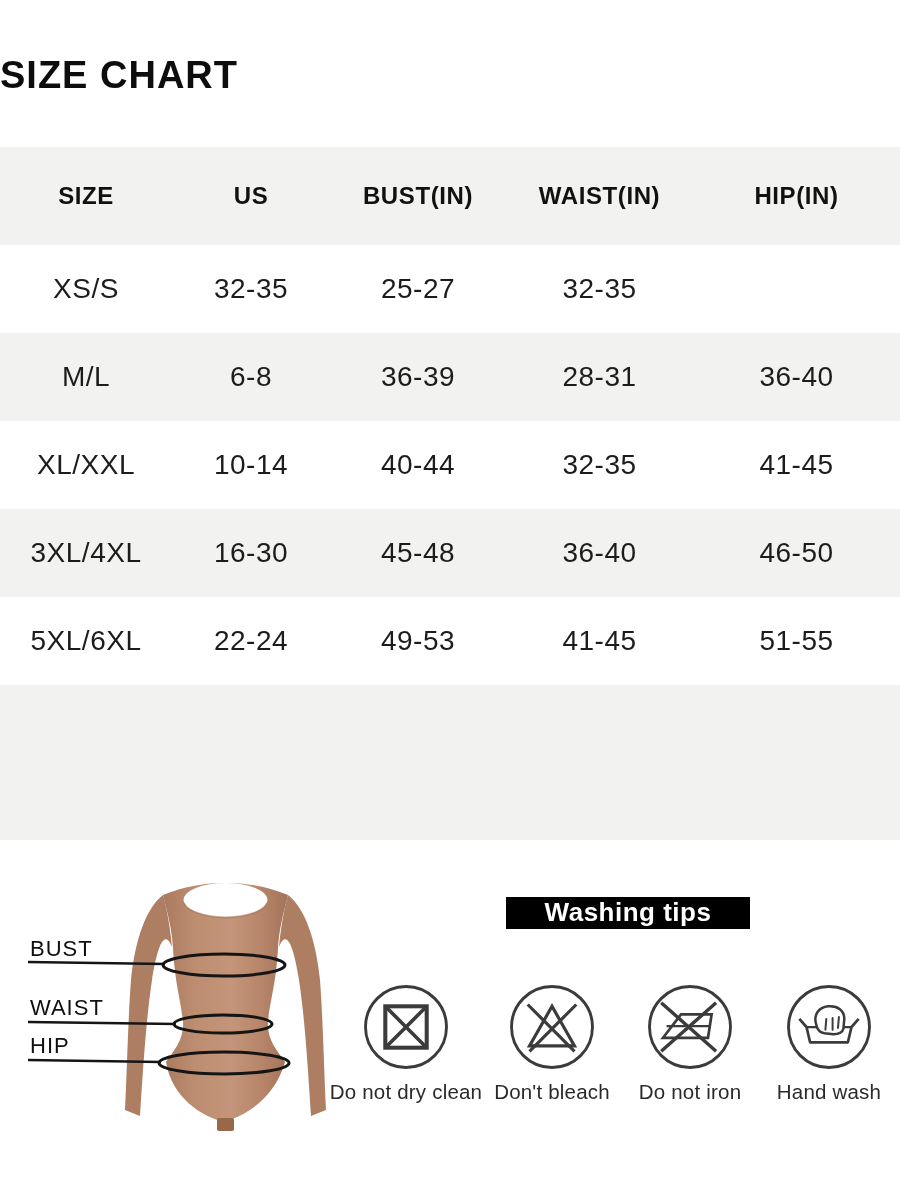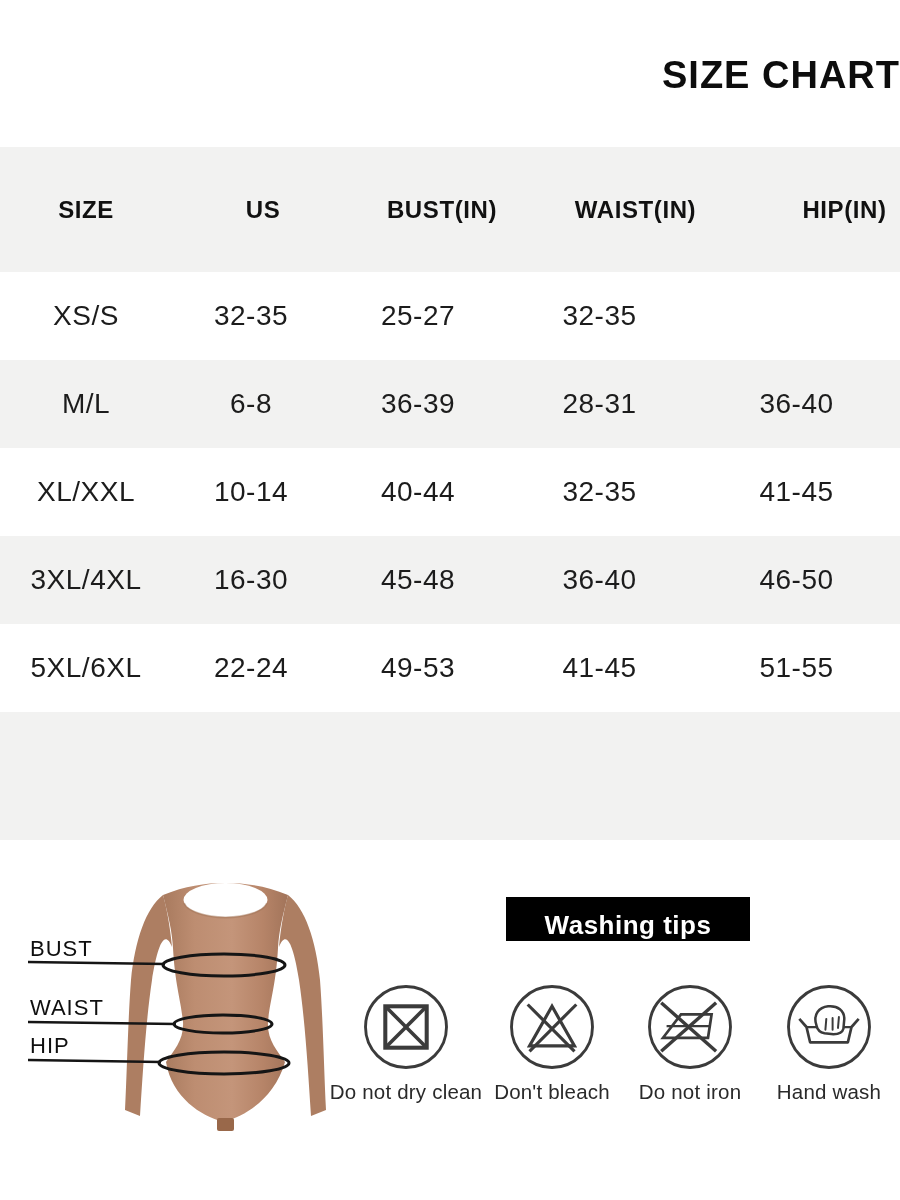--- a/index.html
+++ b/index.html
@@ -2,47 +2,47 @@
 <html><head>
 <meta charset="utf-8">
 <style>
   * { margin:0; padding:0; box-sizing:border-box; }
   html,body { background:#ffffff; }
   .page {
     position:relative; width:900px; height:1200px; background:#ffffff;
     font-family:"Liberation Sans", sans-serif; overflow:hidden; margin:0 auto;
   }
   .title {
-    position:absolute; top:54px; left:0; width:900px; text-align:right;
+    position:absolute; top:54px; left:0; width:900px; text-align:left;
     font-size:38px; font-weight:700; color:#0d0d0d; letter-spacing:1px;
   }
   
   .size-table {
     position:absolute; top:147px; left:0; width:900px; height:693px;
     background:#f2f2f1;
   }
   .t-row {
     display:grid; grid-template-columns:172px 158px 176px 187px 207px;
     height:88px; align-items:center;
   }
-  .t-row.header { height:125px;gap:12px; }
+  .t-row.header { height:98px; }
   .t-row.white { background:#ffffff; }
   .t-cell {
     text-align:center; font-size:28px; font-weight:400; color:#1c1c1c;
     letter-spacing:0.5px;
   }
   .t-row.header .t-cell { font-size:24px; font-weight:700; color:#111111; letter-spacing:0.6px; }
   
   .figure-svg { position:absolute; left:0; top:860px; }
   .meas-label { font-size:22px; letter-spacing:1px; fill:#0f0f0f; font-family:"Liberation Sans",sans-serif; }
   
   .wash-banner {
-    position:absolute; left:506px; top:897px; width:244px; height:44px;
+    position:absolute; left:506px; top:897px; width:244px; height:32px;
     background:#000000; color:#ffffff; font-size:26px; font-weight:700;
-    display:flex; align-items:flex-end; justify-content:center; letter-spacing:0.5px;
+    display:flex; align-items:flex-start; justify-content:center; letter-spacing:0.5px;
   }
   .care-item { position:absolute; top:982px; width:160px; text-align:center; }
   .care-item .icon-wrap { display:block; height:90px; }
   .care-label {
     margin-top:8px; font-size:20.5px; color:#2a2a2a; white-space:nowrap;
     letter-spacing:0.2px;
   }
   .care-stroke { stroke:#3b3b3b; fill:none; }
 </style>
 </head>

